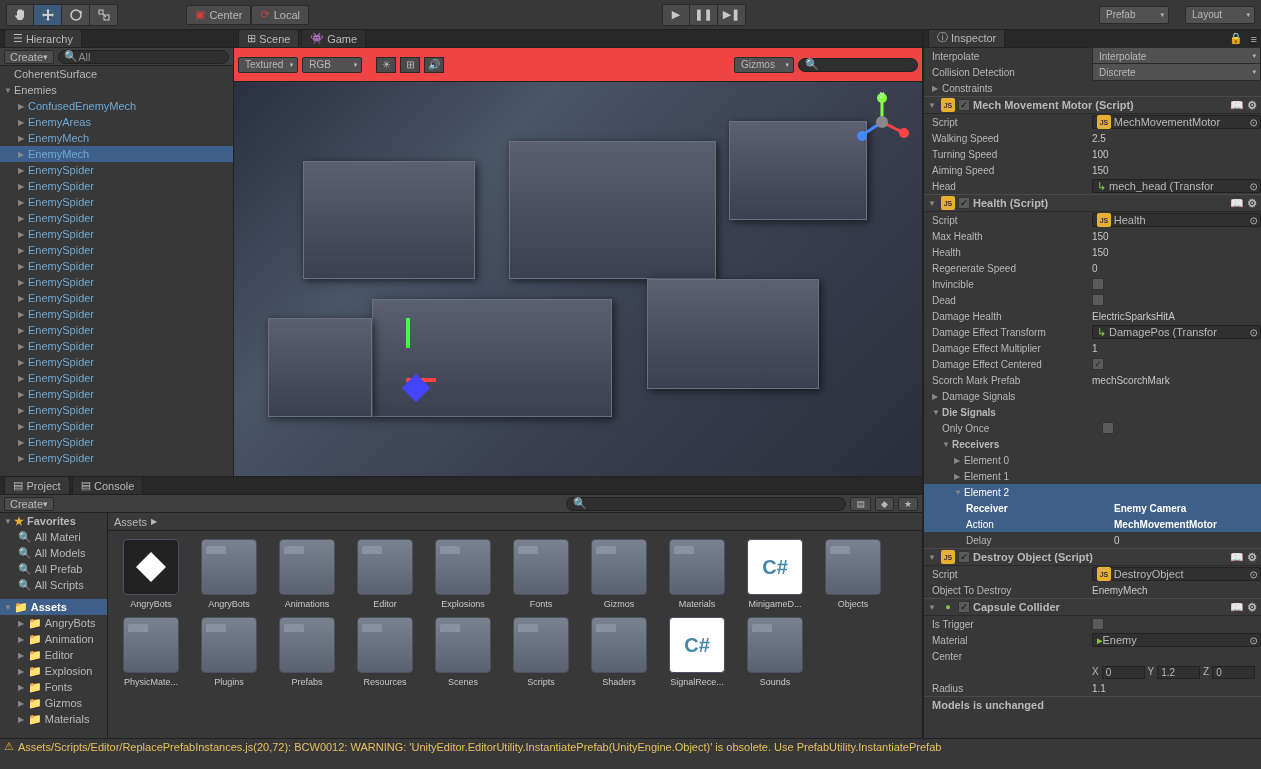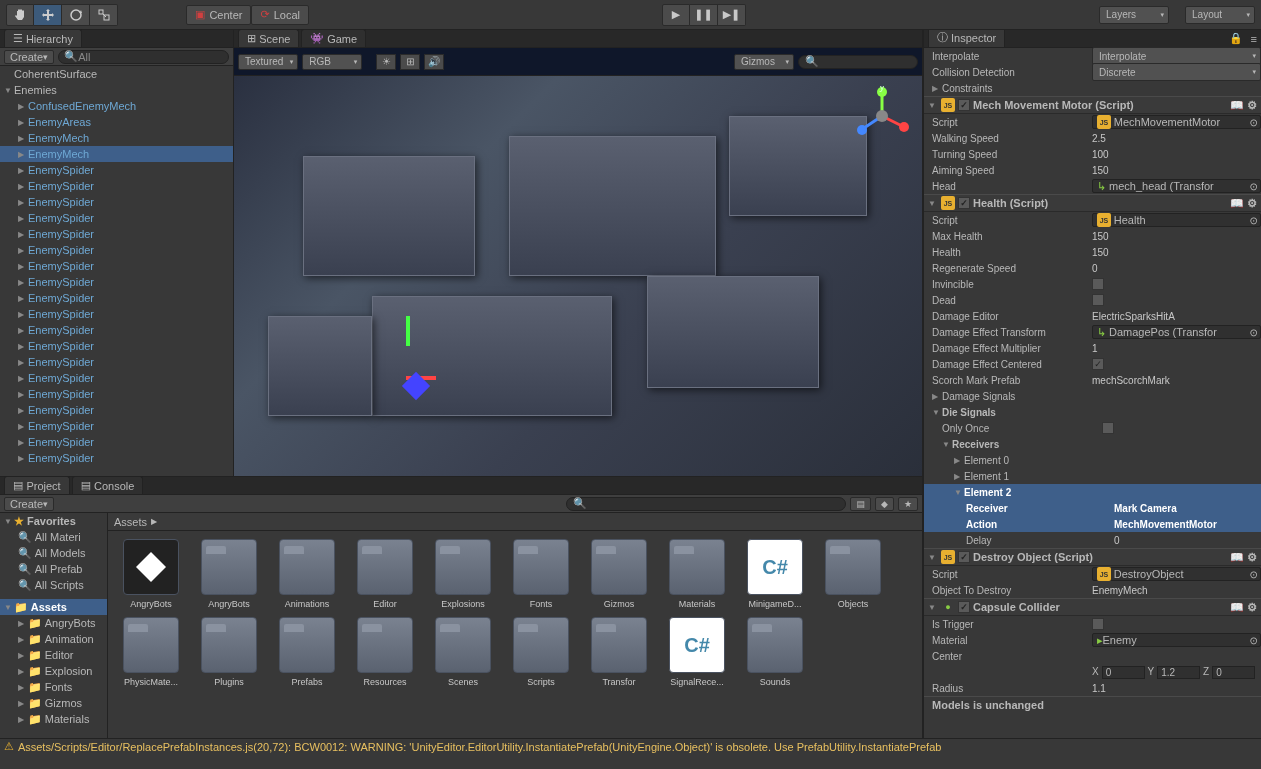--- a/index.html
+++ b/index.html
@@ -22,21 +22,21 @@
 .tab.inactive { background: #2f2f2f; }
 .panel-toolbar { height: 18px; background: #3f3f3f; border-bottom: 1px solid #222; display: flex; align-items: center; padding: 0 4px; gap: 4px; }
 .search-box { background: #2f2f2f; border: 1px solid #222; border-radius: 8px; height: 14px; flex: 1; padding: 0 6px; font-size: 9px; color: #888; display: flex; align-items: center; }
 .tree { overflow-y: auto; flex: 1; }
 .tree-row { height: 16px; display: flex; align-items: center; padding-left: 4px; cursor: pointer; }
 .tree-row.selected { background: #3e5f8a; color: #fff; }
 .tree-row.prefab { color: #6ea8d4; }
 .tree-arrow { width: 10px; font-size: 8px; color: #888; }
 .hierarchy { width: 234px; }
 .scene-panel { flex: 1; }
-.scene-toolbar { height: 28px; background: #0f172a; border-bottom: 1px solid #222; display: flex; align-items: center; padding: 0 4px; gap: 4px; }
+.scene-toolbar { height: 34px; background: #ef4444; border-bottom: 1px solid #222; display: flex; align-items: center; padding: 0 4px; gap: 4px; }
 .scene-toolbar .dropdown { min-width: 60px; height: 16px; }
 .toggle-btn { width: 20px; height: 16px; background: #4b4b4b; border: 1px solid #2a2a2a; display: flex; align-items: center; justify-content: center; font-size: 10px; cursor: pointer; }
 .viewport { flex: 1; background: linear-gradient(135deg, #2a3040 0%, #4a5565 30%, #3a4050 60%, #2a2f3a 100%); position: relative; overflow: hidden; }
 .viewport-level { position: absolute; inset: 0; }
 .level-block { position: absolute; background: linear-gradient(180deg, #5a6070 0%, #3a4050 100%); border: 1px solid #6a7080; box-shadow: 2px 2px 8px rgba(0,0,0,0.6); }
 .gizmo-axes { position: absolute; top: 10px; right: 10px; width: 60px; height: 60px; }
 .inspector { width: 338px; border-left: 1px solid #222; border-right: none; overflow-y: auto; flex: 1; }
 .insp-row { display: flex; align-items: center; height: 16px; padding-left: 8px; }
 .insp-label { width: 160px; color: #b8b8b8; font-size: 10px; }
 .insp-value { flex: 1; color: #c8c8c8; font-size: 10px; }
@@ -110,21 +110,21 @@
         <span>Local</span>
       </div>
   </div>
   <div class="spacer"></div>
   <div class="btn-group">
     <div class="tool-btn">▶</div>
     <div class="tool-btn">❚❚</div>
     <div class="tool-btn">▶❚</div>
   </div>
   <div class="spacer"></div>
-  <div class="dropdown">Layers</div>
+  <div class="dropdown">Prefab</div>
   <div style="width:8px"></div>
   <div class="dropdown">Layout</div>
 </div>
 
 <div style="display:flex">
 
 <div style="flex:1;display:flex;flex-direction:column">
 <div class="main-area">
 
   <div class="panel hierarchy">
@@ -334,21 +334,21 @@
                 <div class="asset-item">
                   <div class="asset-icon folder" style=""></div>
                   <div class="asset-name">Scenes</div>
                 </div>
                 <div class="asset-item">
                   <div class="asset-icon folder" style=""></div>
                   <div class="asset-name">Scripts</div>
                 </div>
                 <div class="asset-item">
                   <div class="asset-icon folder" style=""></div>
-                  <div class="asset-name">Transfor</div>
+                  <div class="asset-name">Shaders</div>
                 </div>
                 <div class="asset-item">
                   <div class="asset-icon" style="background:#fff">
                     <div style="position:absolute;inset:0;display:flex;align-items:center;justify-content:center;color:#48a;font-size:20px;font-weight:bold">C#</div>
                   </div>
                   <div class="asset-name">SignalRece...</div>
                 </div>
                 <div class="asset-item">
                   <div class="asset-icon folder" style=""></div>
                   <div class="asset-name">Sounds</div>
@@ -442,21 +442,21 @@
         </div>
     <div class="insp-row">
           <span class="insp-label">Invincible</span>
           <span class="check"></span>
         </div>
     <div class="insp-row">
           <span class="insp-label">Dead</span>
           <span class="check"></span>
         </div>
     <div class="insp-row">
-          <span class="insp-label">Damage Editor</span>
+          <span class="insp-label">Damage Health</span>
           <span class="insp-value">ElectricSparksHitA</span>
         </div>
     <div class="insp-row">
           <span class="insp-label">Damage Effect Transform</span>
           <div class="obj-field"><span style="color:#8c4">↳</span>&nbsp;<span>DamagePos (Transfor</span></div>
         </div>
     <div class="insp-row">
           <span class="insp-label">Damage Effect Multiplier</span>
           <span class="insp-value">1</span>
         </div>
@@ -487,28 +487,28 @@
     <div class="insp-row insp-sub2">
           <span class="tree-arrow">▶</span>
           <span class="insp-label">Element 0</span>
         </div>
     <div class="insp-row insp-sub2">
           <span class="tree-arrow">▶</span>
           <span class="insp-label">Element 1</span>
         </div>
     <div class="insp-row insp-sub2 selected" style="background:#3e5f8a;color:#fff">
           <span class="tree-arrow">▼</span>
-          <span class="insp-label" style="font-weight:bold;color:#fff">Element 2</span>
+          <span class="insp-label" style="font-weight:normal;color:#fff">Element 2</span>
         </div>
     <div class="insp-row insp-sub2" style="background:#3e5f8a;color:#fff">
           <span class="insp-label" style="font-weight:bold;color:#fff;padding-left:12px">Receiver</span>
-          <span class="insp-value" style="font-weight:bold;color:#fff">Mark Camera</span>
+          <span class="insp-value" style="font-weight:bold;color:#fff">Enemy Camera</span>
         </div>
     <div class="insp-row insp-sub2" style="background:#3e5f8a;color:#fff">
-          <span class="insp-label" style="font-weight:bold;color:#fff;padding-left:12px">Action</span>
+          <span class="insp-label" style="font-weight:normal;color:#fff;padding-left:12px">Action</span>
           <span class="insp-value" style="font-weight:bold;color:#fff">MechMovementMotor</span>
         </div>
     <div class="insp-row insp-sub2">
           <span class="insp-label" style="padding-left:12px">Delay</span>
           <span class="insp-value">0</span>
         </div>
 
     <div class="insp-header">
       <span class="tree-arrow">▼</span>
           <span class="insp-icon js-icon">JS</span>

